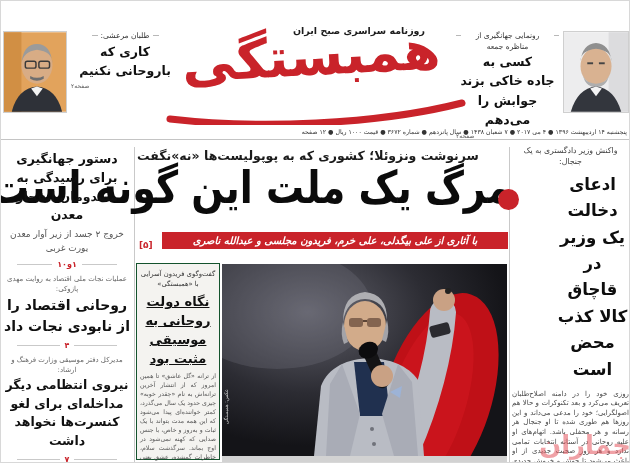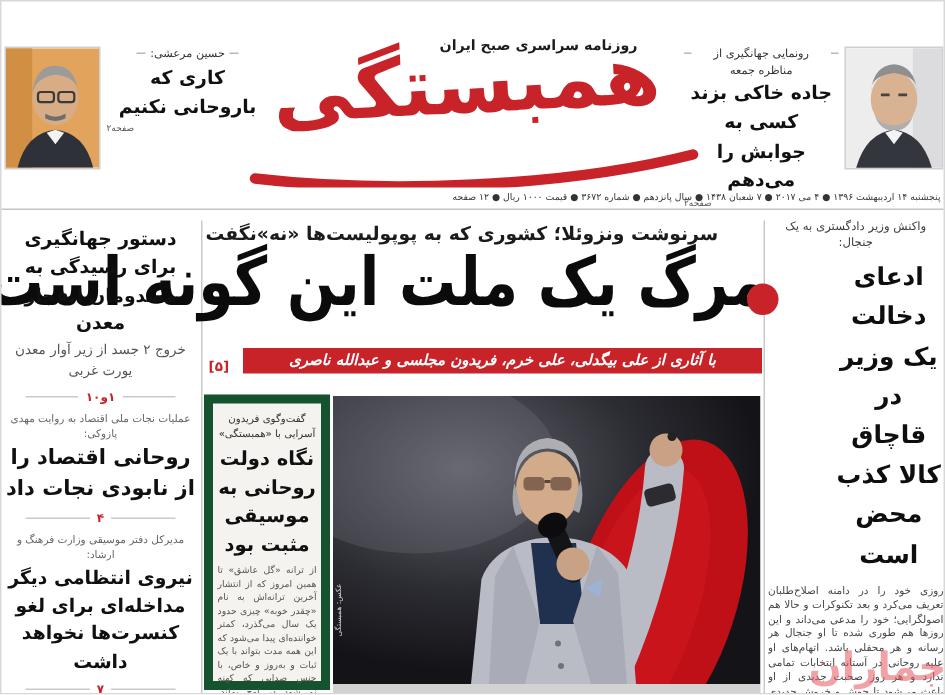--- a/index.html
+++ b/index.html
@@ -36,23 +36,23 @@
     font-weight:bold;color:#1b1b1b;}
   .lead-headline{top:161px;left:134px;width:376px;text-align:center;font-size:38px;
     font-weight:bold;color:#0b0b0b;letter-spacing:-1px;white-space:nowrap;
     transform:scaleY(1.18);transform-origin:top center;}
   .lead-marker{top:239px;left:138px;font-size:9px;font-weight:bold;color:#c9232a;}
   .byline-bar{top:231px;left:161px;width:346px;height:17px;background:#c9232a;color:#fff;
     font-size:10px;font-weight:bold;text-align:center;line-height:17px;font-style:italic;}
   .red-disc{top:188px;left:497px;width:21px;height:21px;border-radius:50%;background:#c9232a;}
   
   .interview-box{top:262px;left:135px;width:84px;height:197px;background:#f4f3f0;
-    border:6px solid #14532d;box-sizing:border-box;padding:5px 3px 3px;direction:rtl;text-align:center;}
+    border:1px solid #14532d;box-sizing:border-box;padding:5px 3px 3px;direction:rtl;text-align:center;}
   .iv-kicker{font-size:6.8px;color:#333;line-height:1.5;}
-  .iv-headline{font-size:13px;font-weight:bold;color:#101010;line-height:1.45;margin:4px 0 3px;}
+  .iv-headline{font-size:13px;font-weight:bold;color:#101010;line-height:1.45;margin:4px 0 3px;text-decoration:underline;}
   .iv-body{font-size:6.2px;color:#555;text-align:justify;line-height:1.45;}
   
   .singer-photo{top:263px;left:221px;width:285px;height:192px;}
   .photo-credit{top:388px;left:222px;font-size:5px;color:#cfcfcf;writing-mode:vertical-rl;
     transform:rotate(180deg);}
   .photo-bottom-strip{top:455px;left:221px;width:285px;height:7px;background:#d2d2d2;}
   
   .right-col{top:145px;left:511px;width:117px;direction:rtl;text-align:center;}
   .rc-kicker{font-size:7.8px;color:#3d3d3d;line-height:1.4;}
   .rc-headline{font-size:16.5px;font-weight:bold;color:#0e0e0e;line-height:1.6;margin-top:4px;margin-left:44px;}
@@ -89,21 +89,21 @@
       <path d="M18,32 Q20,12 34,12 Q48,12 50,32 Q50,20 34,18 Q20,20 18,32 Z" fill="#9b9b9b"></path>
       <rect x="22" y="30" width="11" height="7" rx="2" fill="none" stroke="#3a3a3a" stroke-width="1.5"></rect>
       <rect x="36" y="30" width="11" height="7" rx="2" fill="none" stroke="#3a3a3a" stroke-width="1.5"></rect>
       <path d="M27,45 Q34,49 41,45 L41,48 Q34,52 27,48 Z" fill="#6e6e6e"></path>
       <path d="M8,82 Q14,58 34,56 Q54,58 60,82 Z" fill="#2e3138"></path>
       <path d="M28,58 L34,66 L40,58 L34,56 Z" fill="#f2f2f2"></path>
     </svg>
     <div class="teaser-text" style="left:68px;width:108px;">
       <div class="kicker-row">
         <span class="tick"></span>
-        <span class="teaser-kicker">حسین مرعشی:</span>
+        <span class="teaser-kicker">طلبان مرعشی:</span>
         <span class="tick"></span>
       </div>
       <div class="teaser-line">کاری که</div>
       <div class="teaser-line">باروحانی نکنیم</div>
       <div class="teaser-page">صفحه۲</div>
     </div>
   </div>
 
   <div class="abs teaser" style="left:455px;width:173px;">
     <svg class="photo-frame" style="left:107px;" width="66" height="82" viewBox="0 0 66 82">
@@ -116,22 +116,22 @@
       <line x1="36" y1="32" x2="42" y2="32" stroke="#444" stroke-width="2"></line>
       <path d="M7,82 Q14,58 33,56 Q52,58 59,82 Z" fill="#33363d"></path>
       <path d="M27,58 L33,66 L39,58 L33,56 Z" fill="#f4f4f4"></path>
     </svg>
     <div class="teaser-text" style="left:0;width:103px;">
       <div class="kicker-row">
         <span class="tick"></span>
         <span class="teaser-kicker">رونمایی جهانگیری از مناظره جمعه</span>
         <span class="tick"></span>
       </div>
+      <div class="teaser-line">کسی به</div>
       <div class="teaser-line">جاده خاکی بزند</div>
-      <div class="teaser-line">کسی به</div>
       <div class="teaser-line">جوابش را می‌دهم</div>
       <div class="teaser-page">صفحه۲</div>
     </div>
   </div>
 
   <div class="abs info-bar">
     <div class="issue-line">پنجشنبه ۱۴ اردیبهشت ۱۳۹۶ ● ۴ می ۲۰۱۷ ● ۷ شعبان ۱۴۳۸ ● سال پانزدهم ● شماره ۳۶۷۲ ● قیمت ۱۰۰۰ ریال ● ۱۲ صفحه</div>
   </div>
 
   <div class="abs vrule" style="left:133px;"></div>

